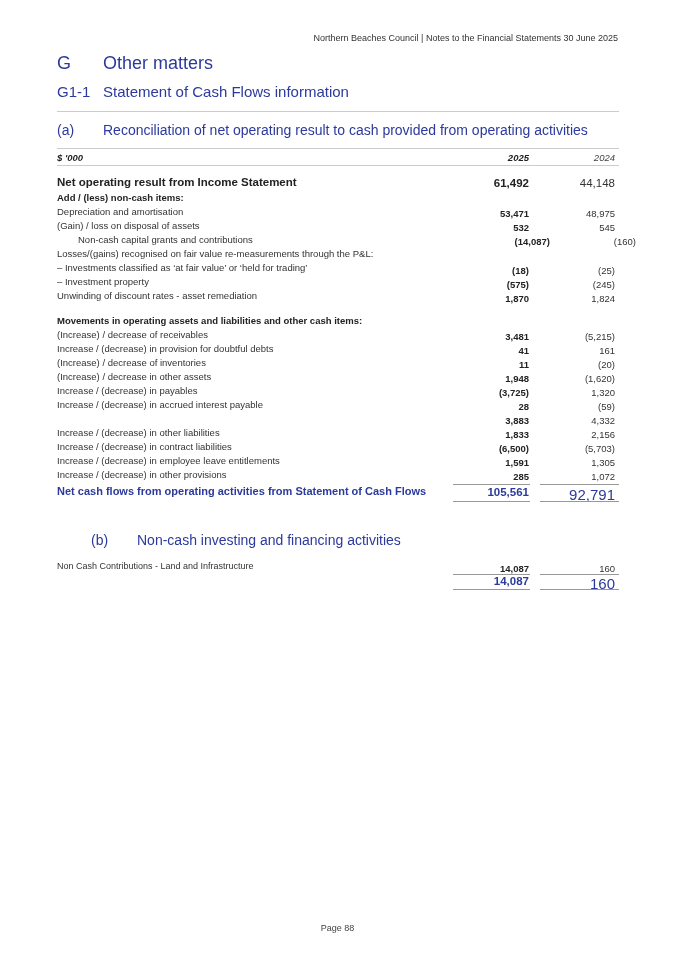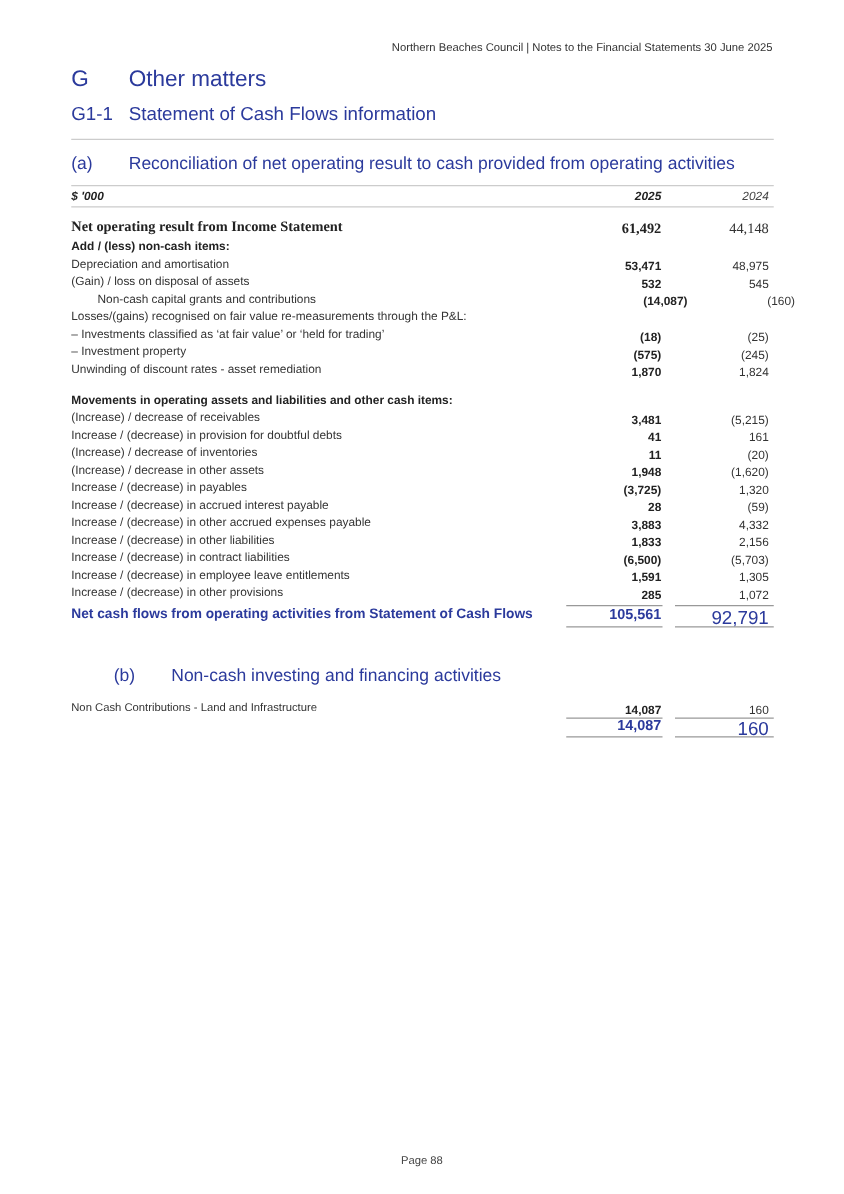--- a/index.html
+++ b/index.html
@@ -50,21 +50,21 @@
 <div class="h3 a">
   <span class="code">(a)</span><span>Reconciliation of net operating result to cash provided from operating activities</span>
 </div>
 
 <div class="thead">
   <span class="unit">$ '000</span>
   <span class="c25">2025</span>
   <span class="c24">2024</span>
 </div>
 
-<div class="row bold big" style="top:176px;font-family:Liberation Serif, serif;">
+<div class="row bold big" style="top:176px;">
   <span class="lbl">Net operating result from Income Statement</span>
   <span class="v25">61,492</span>
   <span class="v24">44,148</span>
 </div>
 <div class="row bold" style="top:192px;">
   <span class="lbl">Add / (less) non-cash items:</span>
 </div>
 <div class="row" style="top:206px;">
   <span class="lbl">Depreciation and amortisation</span>
   <span class="v25" style="top:2px;">53,471</span>
@@ -125,21 +125,20 @@
   <span class="lbl">Increase / (decrease) in payables</span>
   <span class="v25" style="top:2px;">(3,725)</span>
   <span class="v24" style="top:2px;">1,320</span>
 </div>
 <div class="row" style="top:399px;">
   <span class="lbl">Increase / (decrease) in accrued interest payable</span>
   <span class="v25" style="top:2px;">28</span>
   <span class="v24" style="top:2px;">(59)</span>
 </div>
 <div class="row" style="top:413px;">
-  <span class="lbl">Increase / (decrease) in other accrued expenses payable</span>
   <span class="v25" style="top:2px;">3,883</span>
   <span class="v24" style="top:2px;">4,332</span>
 </div>
 <div class="row" style="top:427px;">
   <span class="lbl">Increase / (decrease) in other liabilities</span>
   <span class="v25" style="top:2px;">1,833</span>
   <span class="v24" style="top:2px;">2,156</span>
 </div>
 <div class="row" style="top:441px;">
   <span class="lbl">Increase / (decrease) in contract liabilities</span>

